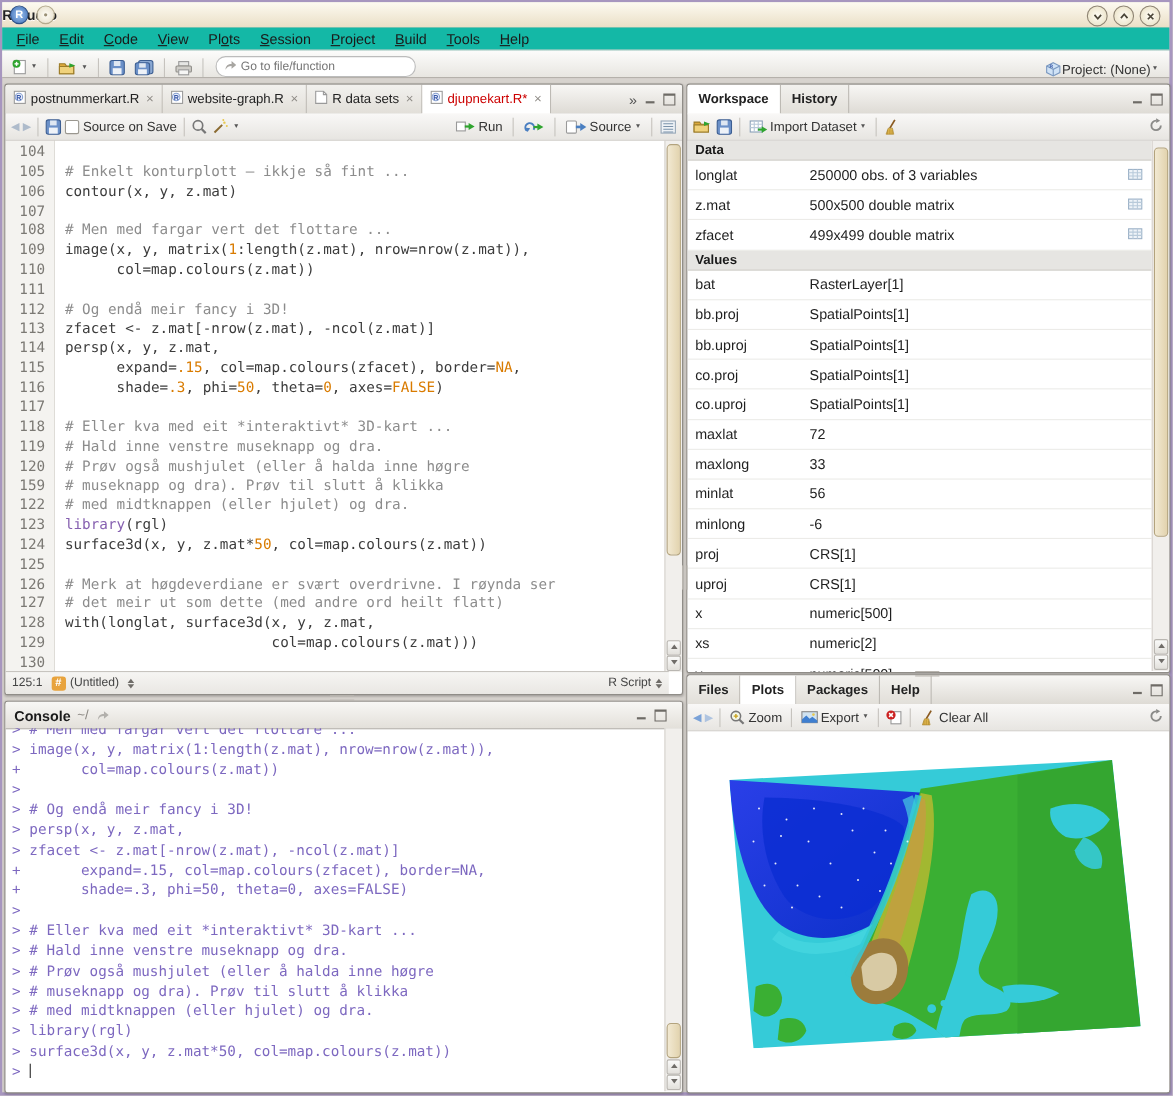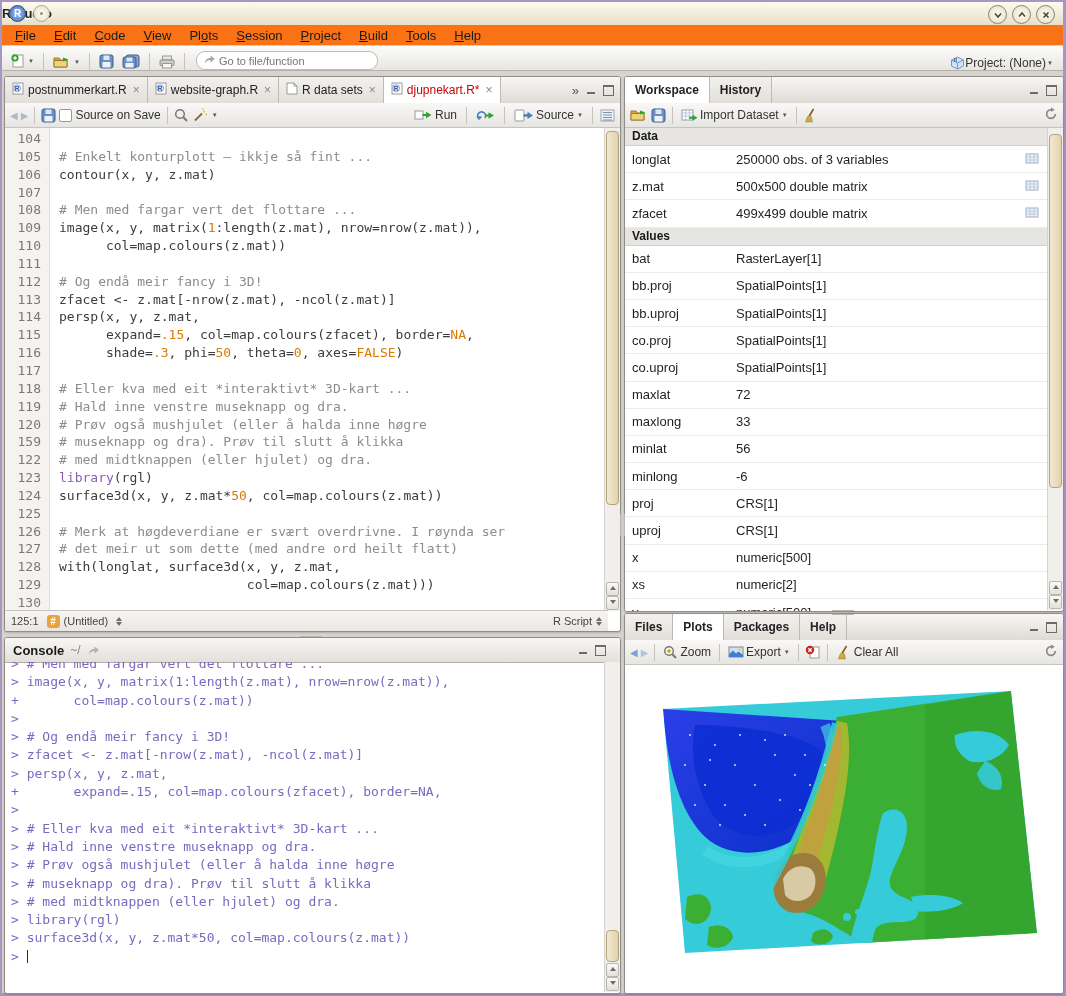--- a/index.html
+++ b/index.html
@@ -15,21 +15,21 @@
   #window-title{position:absolute;left:0;right:0;text-align:left;font-weight:bold;font-size:13px;color:#222;
             text-shadow:0 1px 0 #fff}
   .app-circle{width:15px;height:15px;border-radius:50%;margin-left:7px;display:flex;align-items:center;justify-content:center;z-index:2}
   #app-icon{background:radial-gradient(#9dc2ef,#3d6db6);color:#fff;font-weight:bold;font-size:10px;border:1px solid #2c4f86}
   #app-icon2{background:radial-gradient(#fffdf6,#e4dcc6);border:1px solid #b3a98d}
   #app-icon2 div{width:3px;height:3px;border-radius:50%;background:#9a9076}
   #win-controls{position:absolute;right:8px;top:3px;display:flex;gap:5px;z-index:2}
   .win-btn{width:17px;height:17px;border-radius:50%;background:radial-gradient(#fefcf5,#e7debf);
            border:1px solid #8f8574;display:flex;align-items:center;justify-content:center;cursor:default}
 
-  #menubar{left:2px;top:25px;right:3px;height:20px;background:#f97316;border-bottom:1px solid #d4d1cc;
+  #menubar{left:2px;top:25px;right:3px;height:20px;background:#14b8a6;border-bottom:1px solid #d4d1cc;
            display:flex;align-items:center;padding-left:4px}
   .menu-item{font-size:13px;color:#1a1a1a;padding:1px 9px;border-radius:2px}
 
   #main-toolbar{left:2px;top:46px;right:3px;height:24px;background:linear-gradient(#fcfcfb,#e8e6e1);
            border-bottom:1px solid #b5b1ab;display:flex;align-items:flex-end;padding:0 6px;gap:4px}
   .tb-sep{width:1px;height:17px;background:#c6c3be;margin:0 3px}
   .tb-btn{display:flex;align-items:center;gap:2px;padding:1px 2px;border-radius:2px}
   .dd{font-size:6px;color:#555;margin-left:1px}
   #goto-box{width:152px;height:17px;border:1px solid #bcbcbc;border-radius:9px;background:#fff;
             font-size:11px;color:#9a9a9a;padding:0 6px 0 22px;outline:none;font-family:"Liberation Sans",sans-serif}
@@ -407,23 +407,24 @@
       <div class="pm-max"></div>
     </div>
   </div>
   <div id="console-body">
     <div id="console-lines">
         <div class="cline">&gt; # Men med fargar vert det flottare ...</div>
         <div class="cline">&gt; image(x, y, matrix(1:length(z.mat), nrow=nrow(z.mat)),</div>
         <div class="cline">+       col=map.colours(z.mat))</div>
         <div class="cline">&gt;</div>
         <div class="cline">&gt; # Og endå meir fancy i 3D!</div>
+        <div class="cline">&gt; persp(x, y, z.mat,</div>
         <div class="cline">&gt; zfacet &lt;- z.mat[-nrow(z.mat), -ncol(z.mat)]</div>
-        <div class="cline">&gt; persp(x, y, z.mat,</div>
         <div class="cline">+       expand=.15, col=map.colours(zfacet), border=NA,</div>
+        <div class="cline">+       shade=.3, phi=50, theta=0, axes=FALSE)</div>
         <div class="cline">&gt;</div>
         <div class="cline">&gt; # Eller kva med eit *interaktivt* 3D-kart ...</div>
         <div class="cline">&gt; # Hald inne venstre museknapp og dra.</div>
         <div class="cline">&gt; # Prøv også mushjulet (eller å halda inne høgre</div>
         <div class="cline">&gt; # museknapp og dra). Prøv til slutt å klikka</div>
         <div class="cline">&gt; # med midtknappen (eller hjulet) og dra.</div>
         <div class="cline">&gt; library(rgl)</div>
         <div class="cline">&gt; surface3d(x, y, z.mat*50, col=map.colours(z.mat))</div>
         <div class="cline">&gt; <span class="caret"></span></div>
       </div>

